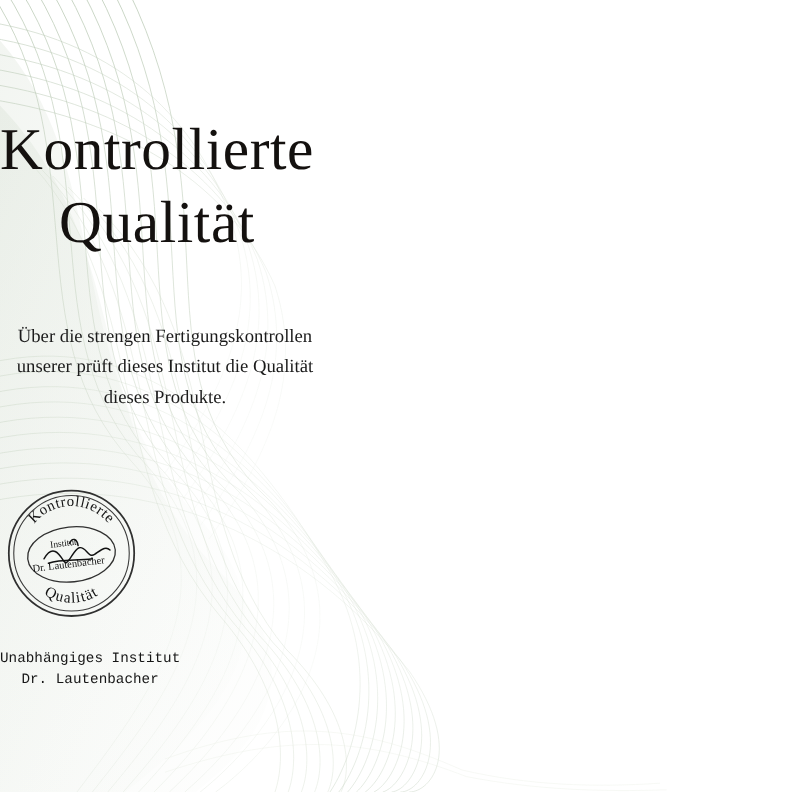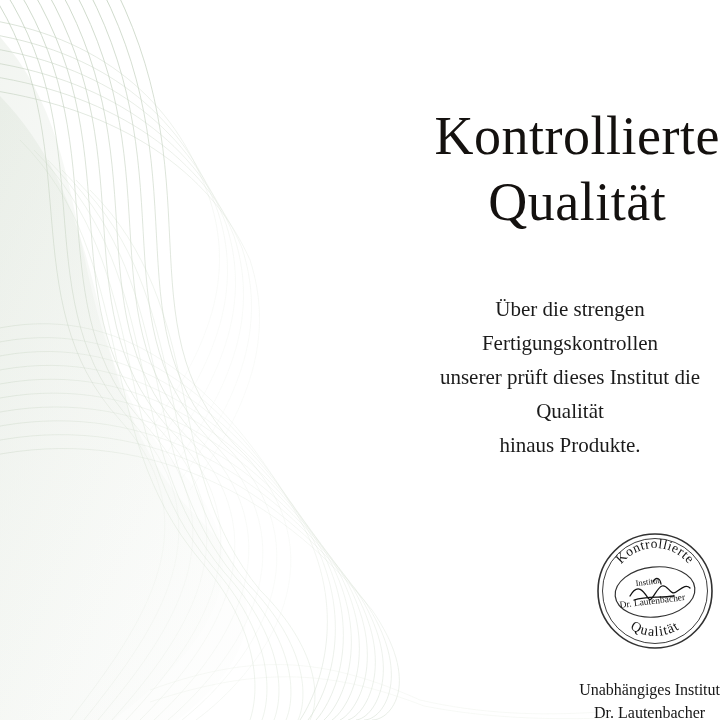--- a/index.html
+++ b/index.html
@@ -25,61 +25,61 @@
     height: 720px;
     pointer-events: none;
   }
 
   
   .content {
     position: absolute;
     inset: 0;
     display: flex;
     flex-direction: column;
-    align-items: flex-end;
+    align-items: flex-start;
   }
 
   .headline {
     margin-top: 104px;
     text-align: center;
     font-family: "Liberation Serif", serif;
     font-weight: 400;
     font-size: 54px;
     line-height: 1.22;
     letter-spacing: 0.5px;
     color: #14110f;
     max-width: 520px;
   }
   .headline .l1 { display: block; }
   .headline .l2 { display: block; }
 
   .subtext {
     margin-top: 56px;
     text-align: center;
-    font-size: 21px;
+    font-size: 17px;
     line-height: 1.62;
     color: #1b1b1b;
     width: 300px;
     font-family: "Liberation Serif", serif;
   }
 
   .stamp-wrap {
     margin-top: 64px;
     width: 130px;
     height: 130px;
     position: relative;
   }
 
   .caption {
     margin-top: 22px;
     text-align: center;
-    font-size: 16px;
+    font-size: 13px;
     line-height: 1.45;
     color: #161616;
-    font-family: Liberation Serif, serif;
+    font-family: Liberation Mono, monospace;
   }
   .caption span { display: block; }
 </style>
 </head>
 <body>
 
 <div id="page">
 
   <svg id="ribbons" viewBox="0 0 720 720" aria-hidden="true">
     <defs>
@@ -159,21 +159,21 @@
   <div class="content">
 
     <div class="headline">
       <span class="l1">Kontrollierte</span>
       <span class="l2">Qualität</span>
     </div>
 
     <div class="subtext">
       <span>Über die strengen Fertigungskontrollen</span><br>
       <span>unserer prüft dieses Institut die Qualität</span><br>
-      <span>hinaus Produkte.</span>
+      <span>dieses Produkte.</span>
     </div>
 
     <div class="stamp-wrap">
       <svg viewBox="0 0 130 130" width="130" height="130">
         <defs>
           <path id="arcTop" d="M 22,65 A 43,43 0 0 1 108,65" fill="none"></path>
           <path id="arcBottom" d="M 20,65 A 45,45 0 0 0 110,65" fill="none"></path>
         </defs>
 
         <circle cx="65" cy="65" r="57" fill="none" stroke="#1b1b1b" stroke-width="1.6" opacity="0.9"></circle>

